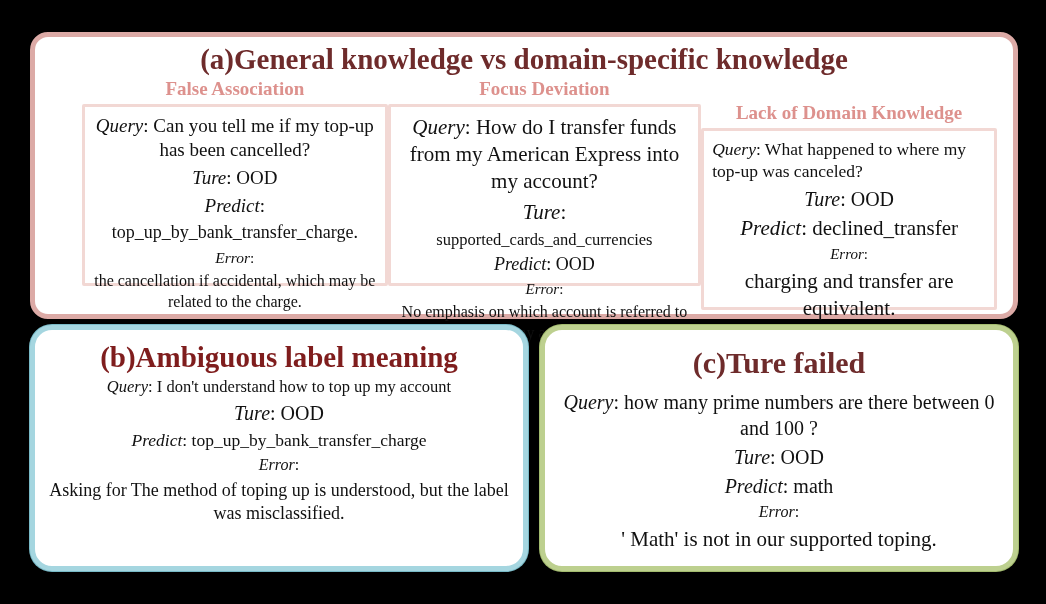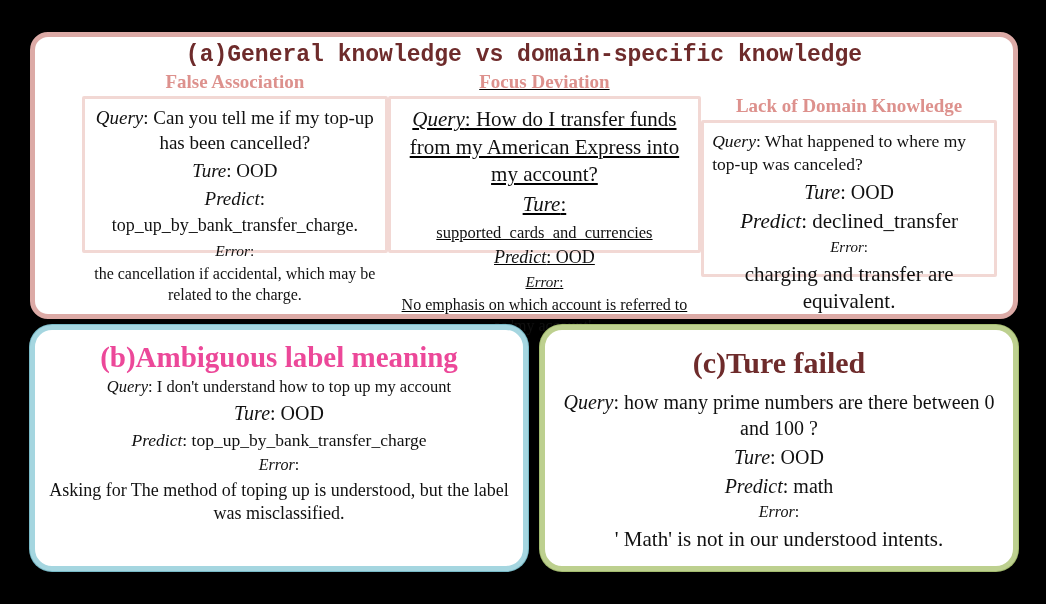--- a/index.html
+++ b/index.html
@@ -19,38 +19,38 @@
     border:5px solid #a5d6e0; border-radius:22px;
     box-shadow:0 0 0 1px #79bac7;
   }
   .panel-c {
     left:540px; top:325px; width:478px; height:246px;
     border:5px solid #bdd08f; border-radius:22px;
     box-shadow:0 0 0 1px #a3bb6f;
   }
   .title-a {
     margin:5px 0 2px; text-align:center; color:#6e2b2b;
-    font-size:23px; font-weight:bold; line-height:1.2;font-family:Liberation Mono, monospace;
+    font-size:29px; font-weight:bold; line-height:1.2;
   }
   .title-b {
-    margin:12px 0 2px; text-align:center; color:#ec4899;
+    margin:12px 0 2px; text-align:center; color:#7f1d1d;
     font-size:29px; font-weight:bold; line-height:1.1;
   }
   .title-c {
     margin:16px 0 10px; text-align:center; color:#6e2b2b;
     font-size:30px; font-weight:bold; line-height:1.1;
   }
   .cols { display:flex; justify-content:space-between; padding:0 16px; }
-  .col1 { width:310px;padding-left:31px; } .col2 { width:318px;text-decoration:underline; } .col3 { width:300px;margin-top:24px; }
+  .col1 { width:310px;padding-left:31px; } .col2 { width:318px; } .col3 { width:300px;margin-top:24px; }
   .col-header {
     text-align:center; color:#dd918d; font-size:19px;
     font-weight:bold; margin:0 0 4px; line-height:1.1;
   }
   .card {
-    border:3px solid #f2d8d4; border-radius:2px; height:157px;
+    border:3px solid #f2d8d4; border-radius:2px; height:182px;
     padding:7px 8px; box-sizing:border-box; text-align:center;
     color:#111;
   }
   .body-b, .body-c { padding:0 14px; text-align:center; color:#111; }
   p.line { margin:0 0 3px; line-height:1.3; }
   p.line em { font-style:italic; }
   .left { text-align:left; }
   .fs15 { font-size:15px; } .fs155 { font-size:15.5px; }
   .fs16 { font-size:16px; } .fs165 { font-size:16.5px;text-align:center; }
   .fs17 { font-size:21px; } .fs175 { font-size:17.5px; }
@@ -115,17 +115,17 @@
     </div>
   </section>
 
   <section class="panel panel-c">
     <h1 class="title-c">(c)Ture failed</h1>
     <div class="body-c">
       <p class="line fs20"><em>Query</em><span>: how many prime numbers are there between 0 and 100 ?</span></p>
       <p class="line fs20"><em>Ture</em><span>: OOD</span></p>
       <p class="line fs20"><em>Predict</em><span>: math</span></p>
       <p class="line fs16"><em>Error</em><span>:</span></p>
-      <p class="line fs17"><span>' Math' is not in our understood intents.</span></p>
+      <p class="line fs17"><span>' Math' is not in our supported toping.</span></p>
     </div>
   </section>
 
 </div>
 
 </body></html>

